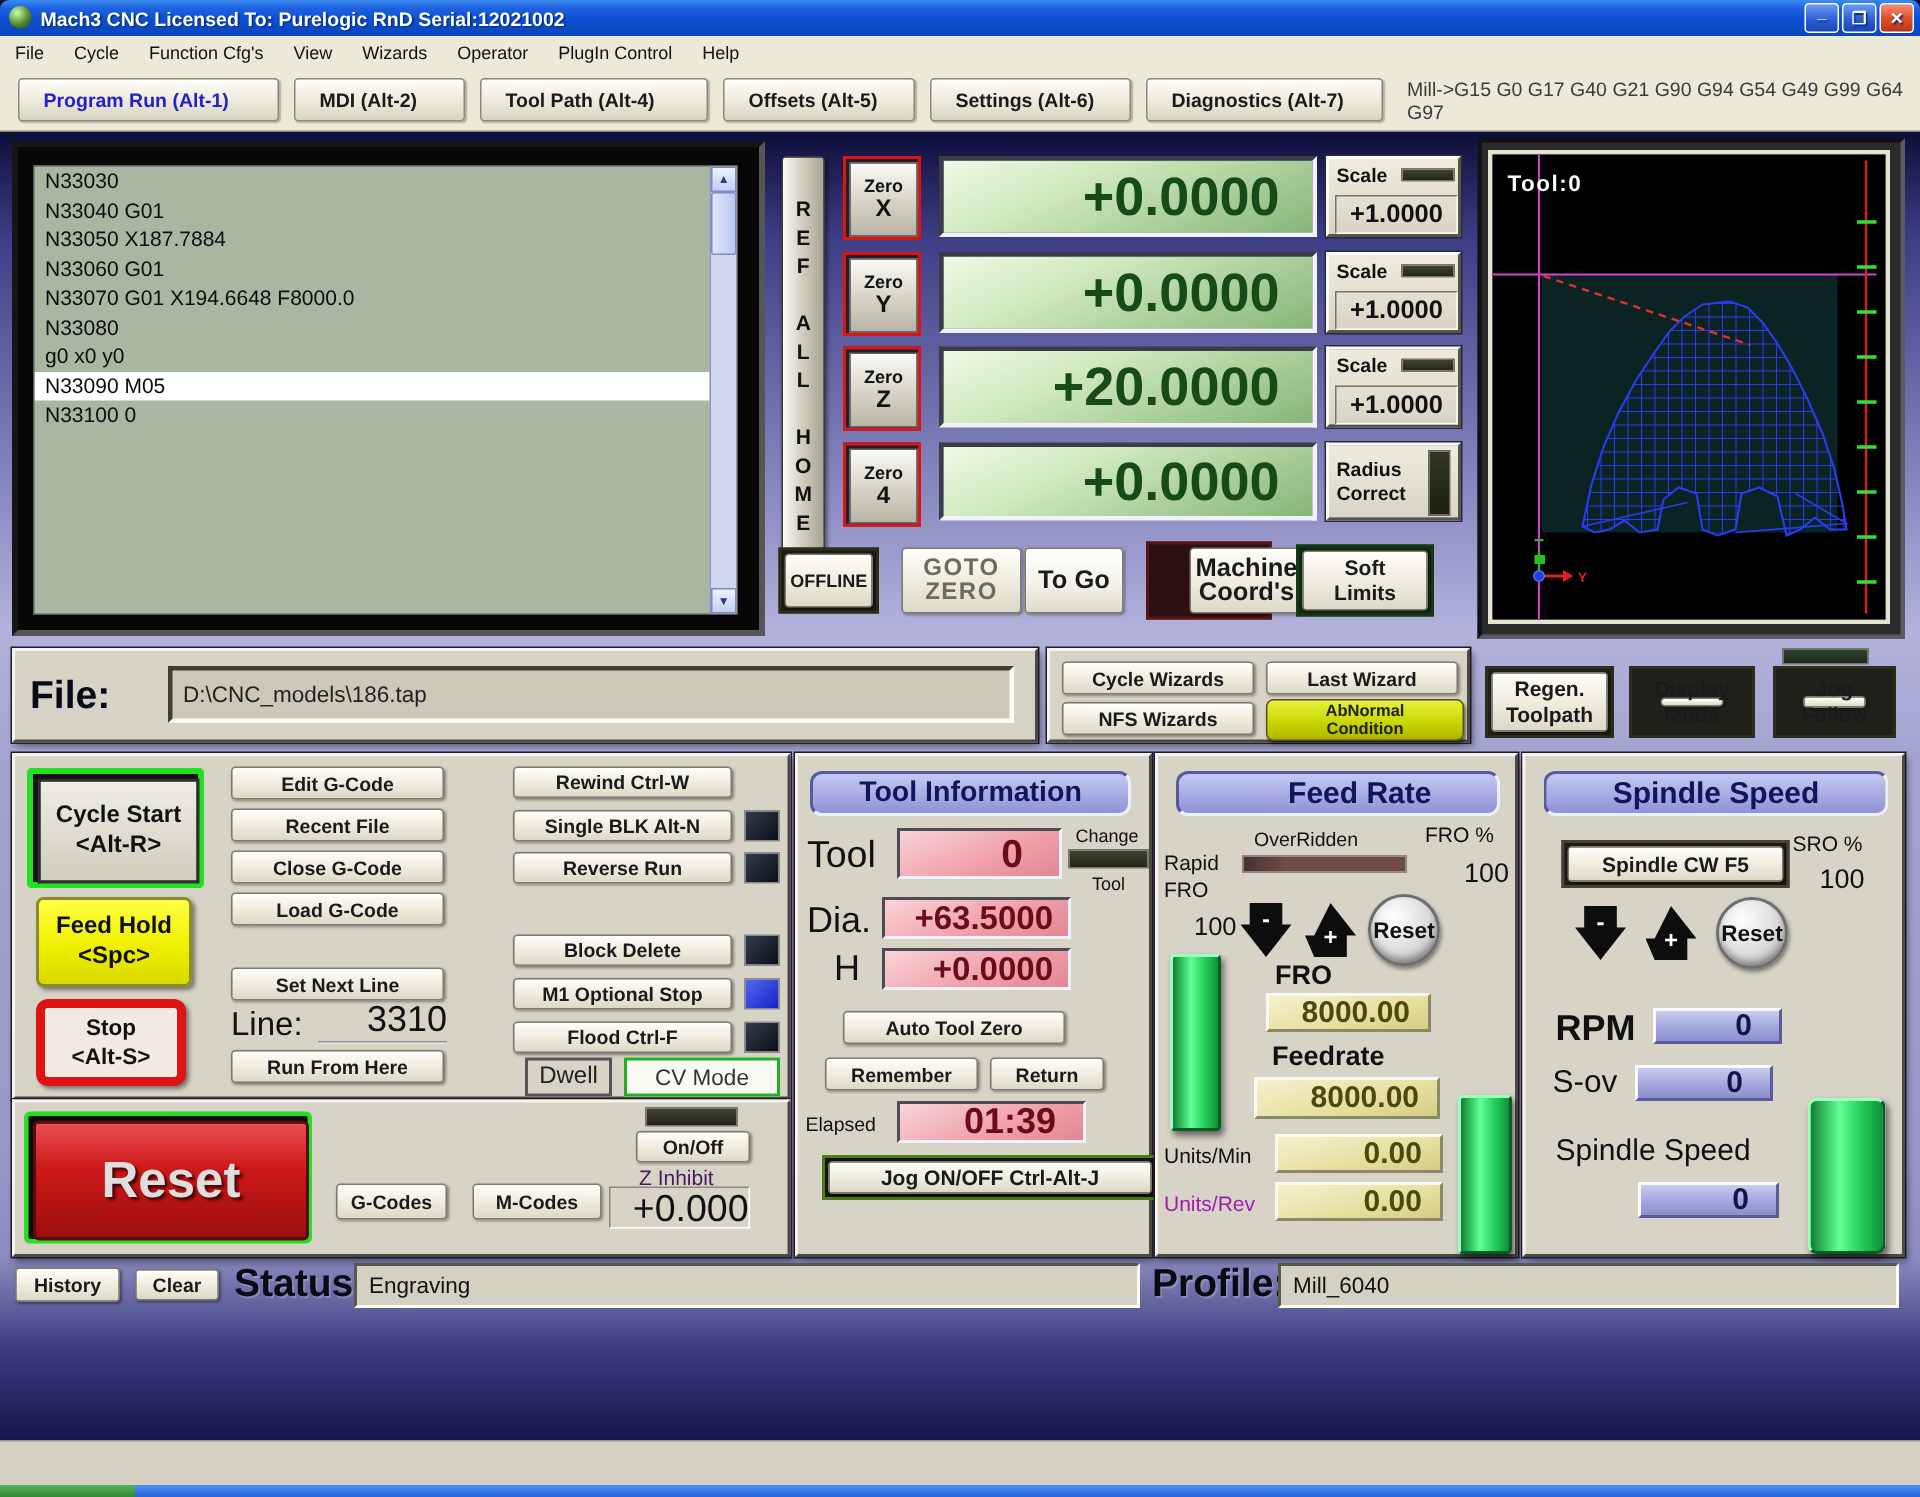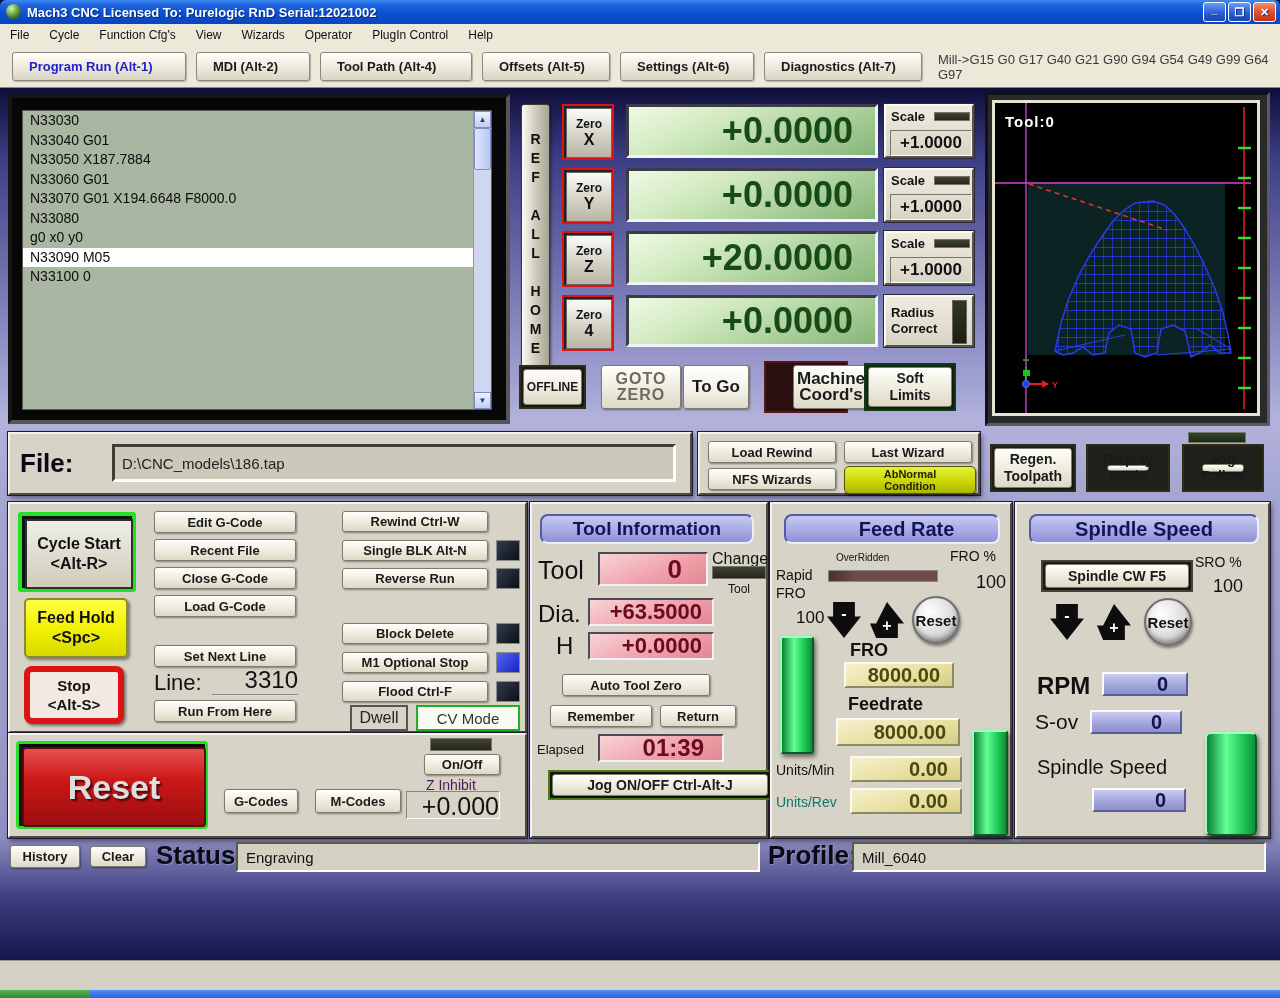--- a/index.html
+++ b/index.html
@@ -251,21 +251,21 @@
   </div>
 
   <div class="abs panel" style="left:8px;top:432px;width:684px;height:63px;">
     <span class="abs biglabel" style="left:10px;top:14px;font-size:26px;">File:</span>
     <div class="abs" style="left:102px;top:10px;width:564px;height:38px;border:3px solid;border-color:#3f3d36 #fdfcf6 #fdfcf6 #3f3d36;background:#ccc8ba;box-sizing:border-box;display:flex;align-items:center;padding-left:7px;font-size:15px;color:#222;">
       <span>D:\CNC_models\186.tap</span>
     </div>
   </div>
 
   <div class="abs panel" style="left:698px;top:432px;width:282px;height:63px;">
-    <div class="abs btn" style="left:8px;top:7px;width:128px;height:22px;">Load Rewind</div>
+    <div class="abs btn" style="left:8px;top:7px;width:128px;height:22px;">Cycle Wizards</div>
     <div class="abs btn" style="left:144px;top:7px;width:128px;height:22px;">Last Wizard</div>
     <div class="abs btn" style="left:8px;top:34px;width:128px;height:22px;">NFS Wizards</div>
     <div class="abs flexc pre" style="left:144px;top:32px;width:130px;height:26px;background:linear-gradient(180deg,#e6f23a,#c8d400 60%,#aab600);border:1px solid #55540a;border-radius:5px;box-shadow:1px 2px 2px rgba(0,0,0,.5);font-size:11px;font-weight:bold;line-height:12px;color:#20220a;">AbNormal
 Condition</div>
   </div>
 
   <div class="abs" style="left:1188px;top:432px;width:58px;height:11px;">
       <div class="led" style="width:100%;height:100%;background:linear-gradient(180deg,#31432c,#1d2a1a);"></div>
     </div>
   <div class="abs dark-edge" style="left:990px;top:444px;width:86px;height:48px;background:#20201a;padding:2px;box-sizing:border-box;">
@@ -329,60 +329,60 @@
     <div class="abs led" style="left:420px;top:3px;width:62px;height:13px;"></div>
     <div class="abs btn" style="left:414px;top:19px;width:76px;height:21px;">On/Off</div>
     <span class="abs" style="left:416px;top:42px;font-size:14px;color:#4a1a5a;">Z Inhibit</span>
     <div class="abs" style="left:396px;top:56px;width:94px;height:28px;border:1px solid;border-color:#8a877c #fff #fff #8a877c;font-size:25px;color:#111;text-align:right;box-sizing:border-box;">+0.000</div>
   </div>
 
   <div class="abs panel" style="left:530px;top:502px;width:238px;height:336px;">
     <div class="abs hdr" style="left:8px;top:10px;width:214px;height:30px;font-size:19px;">Tool Information</div>
     <span class="abs" style="left:6px;top:52px;font-size:25px;color:#111;">Tool</span>
     <div class="abs dro-pink" style="left:66px;top:48px;width:110px;height:34px;font-size:26px;line-height:30px;padding-right:24px;">0</div>
-    <span class="abs" style="left:180px;top:46px;width:52px;text-align:center;font-size:16px;color:#111;">Change</span>
+    <span class="abs" style="left:180px;top:46px;width:52px;text-align:center;font-size:12px;color:#111;">Change</span>
     <div class="abs led" style="left:180px;top:62px;width:54px;height:13px;"></div>
     <span class="abs" style="left:180px;top:78px;width:54px;text-align:center;font-size:12px;color:#111;">Tool</span>
     <span class="abs" style="left:6px;top:96px;font-size:24px;color:#111;">Dia.</span>
     <div class="abs dro-pink" style="left:56px;top:94px;width:126px;height:28px;font-size:22px;line-height:24px;padding-right:10px;">+63.5000</div>
     <span class="abs" style="left:24px;top:128px;font-size:24px;color:#111;">H</span>
     <div class="abs dro-pink" style="left:56px;top:128px;width:126px;height:28px;font-size:22px;line-height:24px;padding-right:10px;">+0.0000</div>
     <div class="abs btn" style="left:30px;top:170px;width:148px;height:22px;">Auto Tool Zero</div>
     <div class="abs btn" style="left:18px;top:201px;width:102px;height:22px;">Remember</div>
     <div class="abs btn" style="left:128px;top:201px;width:76px;height:22px;">Return</div>
     <span class="abs" style="left:5px;top:238px;font-size:13px;color:#111;">Elapsed</span>
     <div class="abs dro-pink" style="left:66px;top:230px;width:126px;height:28px;font-size:24px;line-height:24px;padding-right:18px;">01:39</div>
     <div class="abs" style="left:16px;top:266px;width:224px;height:30px;border:2px solid #4d7c0f;background:#141414;padding:2px;box-sizing:border-box;">
       <div class="btn" style="width:100%;height:100%;font-size:14px;">Jog ON/OFF Ctrl-Alt-J</div>
     </div>
   </div>
 
   <div class="abs panel" style="left:770px;top:502px;width:242px;height:336px;">
     <div class="abs hdr" style="left:12px;top:10px;width:216px;height:30px;font-size:20px;padding-left:29px;">Feed Rate</div>
-    <span class="abs" style="left:64px;top:48px;font-size:10px;color:#111;">OverRidden</span>
+    <span class="abs" style="left:64px;top:48px;font-size:13px;color:#111;">OverRidden</span>
     <span class="abs" style="left:178px;top:44px;font-size:14px;color:#111;">FRO %</span>
     <div class="abs" style="left:56px;top:66px;width:108px;height:10px;background:linear-gradient(90deg,#4a3030,#6e4a4a 25%,#6e4a4a);border:1px solid #888;"></div>
     <span class="abs" style="left:204px;top:68px;font-size:18px;color:#111;">100</span>
     <span class="abs pre" style="left:4px;top:62px;font-size:14px;line-height:18px;color:#111;">Rapid
 FRO</span>
     <span class="abs" style="left:24px;top:104px;font-size:17px;color:#111;">100</span>
     <div class="abs arrowbtn down" style="left:55px;top:98px;width:34px;height:36px;">
         <span style="margin-top:-12px;font-size:16px;">-</span>
       </div>
     <div class="abs arrowbtn up" style="left:98px;top:98px;width:34px;height:36px;">
         <span style="margin-top:12px;font-size:16px;">+</span>
       </div>
     <div class="abs circlebtn" style="left:140px;top:92px;width:48px;height:48px;font-size:15px;">Reset</div>
     <span class="abs" style="left:78px;top:136px;font-size:18px;font-weight:bold;color:#111;">FRO</span>
     <div class="abs dro-yellow" style="left:72px;top:158px;width:110px;height:26px;font-size:20px;line-height:22px;padding-right:12px;">8000.00</div>
     <span class="abs" style="left:76px;top:190px;font-size:18px;font-weight:bold;color:#111;">Feedrate</span>
     <div class="abs dro-yellow" style="left:64px;top:214px;width:124px;height:28px;font-size:20px;line-height:24px;padding-right:12px;">8000.00</div>
     <span class="abs" style="left:4px;top:258px;font-size:14px;color:#111;">Units/Min</span>
     <div class="abs dro-yellow" style="left:78px;top:252px;width:112px;height:26px;font-size:20px;line-height:22px;padding-right:12px;">0.00</div>
-    <span class="abs" style="left:4px;top:290px;font-size:14px;color:#0f766e;">Units/Rev</span>
+    <span class="abs" style="left:4px;top:290px;font-size:14px;color:#a21caf;">Units/Rev</span>
     <div class="abs dro-yellow" style="left:78px;top:284px;width:112px;height:26px;font-size:20px;line-height:22px;padding-right:12px;">0.00</div>
     <div class="abs slider" style="left:8px;top:132px;width:34px;height:118px;"></div>
     <div class="abs slider" style="left:200px;top:226px;width:36px;height:106px;"></div>
   </div>
 
   <div class="abs panel" style="left:1015px;top:502px;width:255px;height:336px;">
     <div class="abs hdr" style="left:12px;top:10px;width:230px;height:30px;font-size:20px;">Spindle Speed</div>
     <div class="abs" style="left:24px;top:56px;width:152px;height:32px;border:2px solid #44423a;background:#1c1c14;padding:2px;box-sizing:border-box;">
       <div class="btn" style="width:100%;height:100%;font-size:14px;">Spindle CW F5</div>
     </div>

